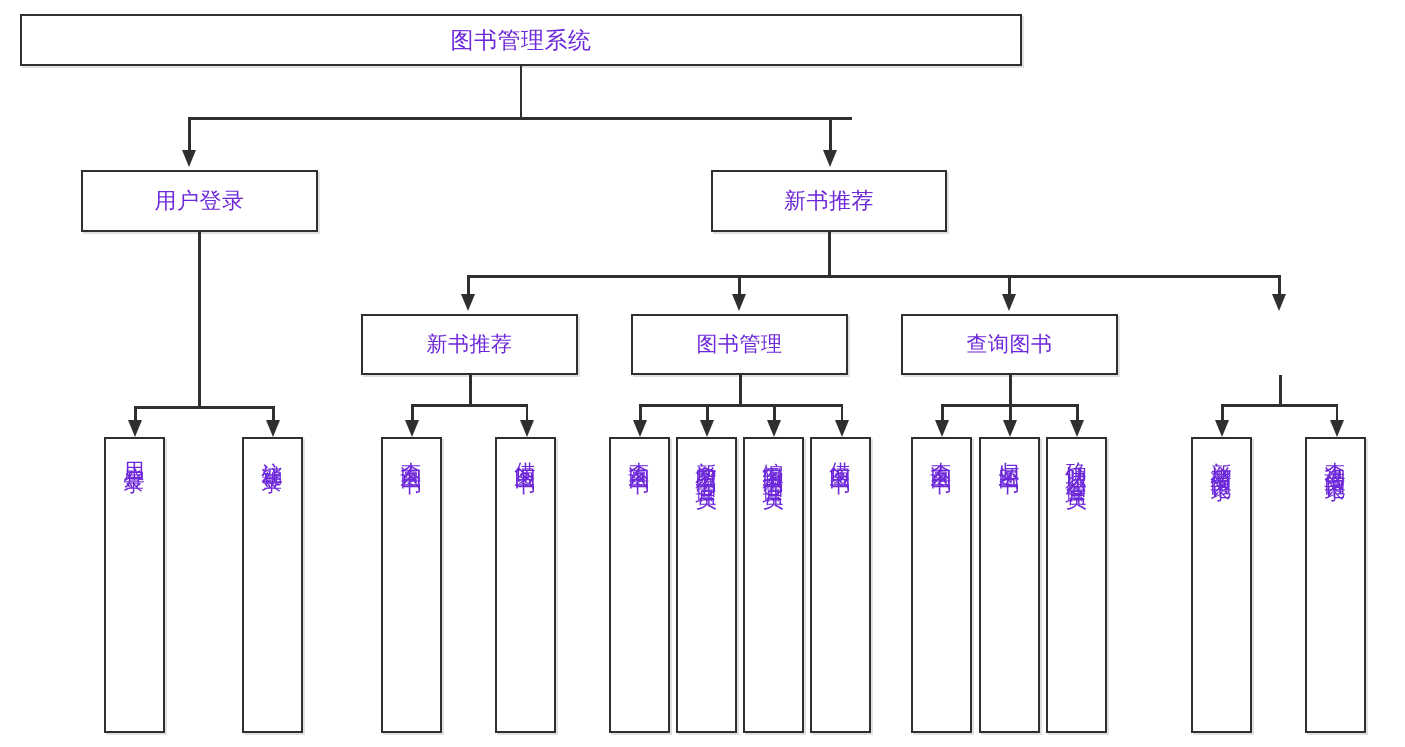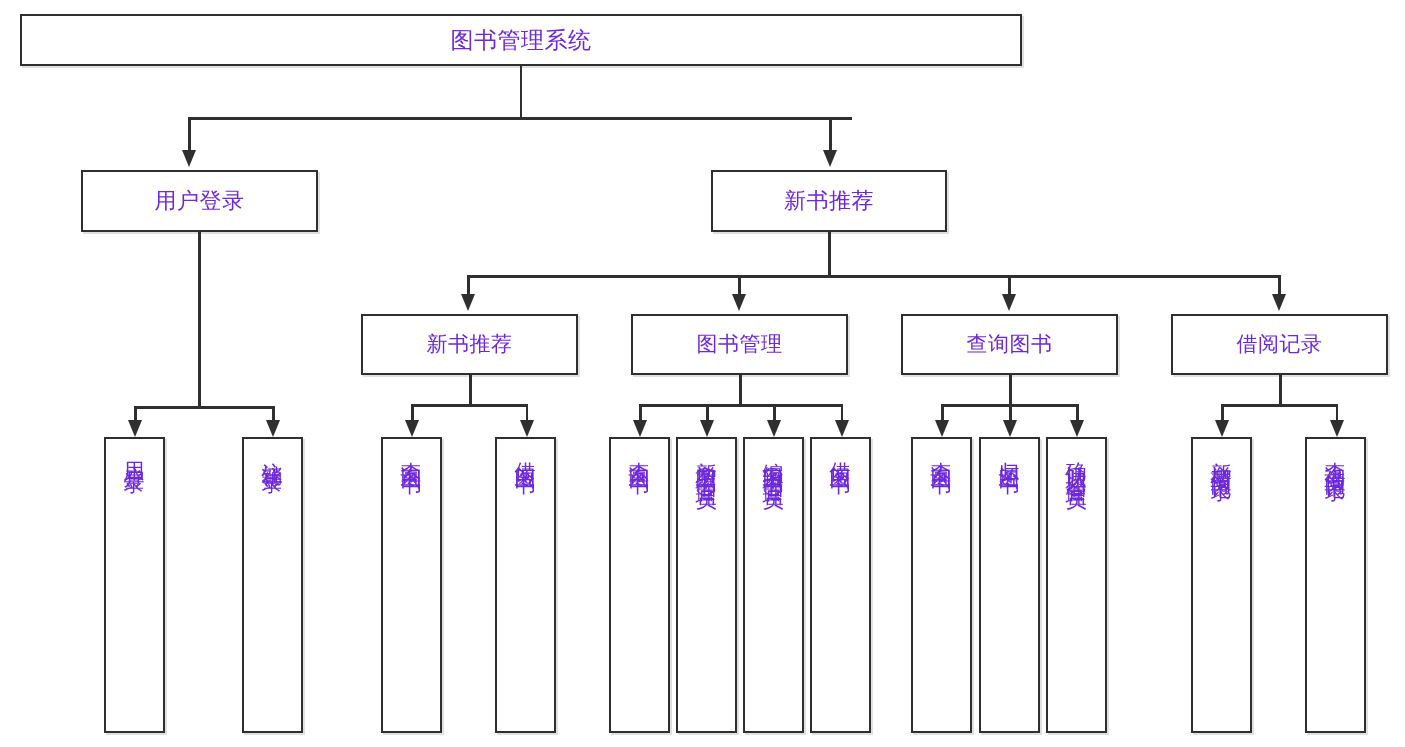--- a/index.html
+++ b/index.html
@@ -122,23 +122,20 @@
 
   <div class="node tier3" style="left:361px; top:314px; width:217px; height:61px;">
     <span class="label">新书推荐</span>
   </div>
   <div class="node tier3" style="left:631px; top:314px; width:217px; height:61px;">
     <span class="label">图书管理</span>
   </div>
   <div class="node tier3" style="left:901px; top:314px; width:217px; height:61px;">
     <span class="label">查询图书</span>
   </div>
-  <div class="node tier3" style="left:1171px; top:314px; width:217px; height:61px;">
-    <span class="label">借阅记录</span>
-  </div>
 
   <div class="vline" style="left:469px; top:375px; height:31px;"></div>
   <div class="hline" style="left:411px; top:404px; width:117px;"></div>
   <div class="vline" style="left:411px; top:404px; height:16px;"></div>
   <div class="arrow" style="left:405.2px; top:420px;"></div>
   <div class="vline" style="left:525.5px; top:404px; height:16px;"></div>
   <div class="arrow" style="left:519.7px; top:420px;"></div>
 
   <div class="vline" style="left:739px; top:375px; height:31px;"></div>
   <div class="hline" style="left:639px; top:404px; width:204px;"></div>

